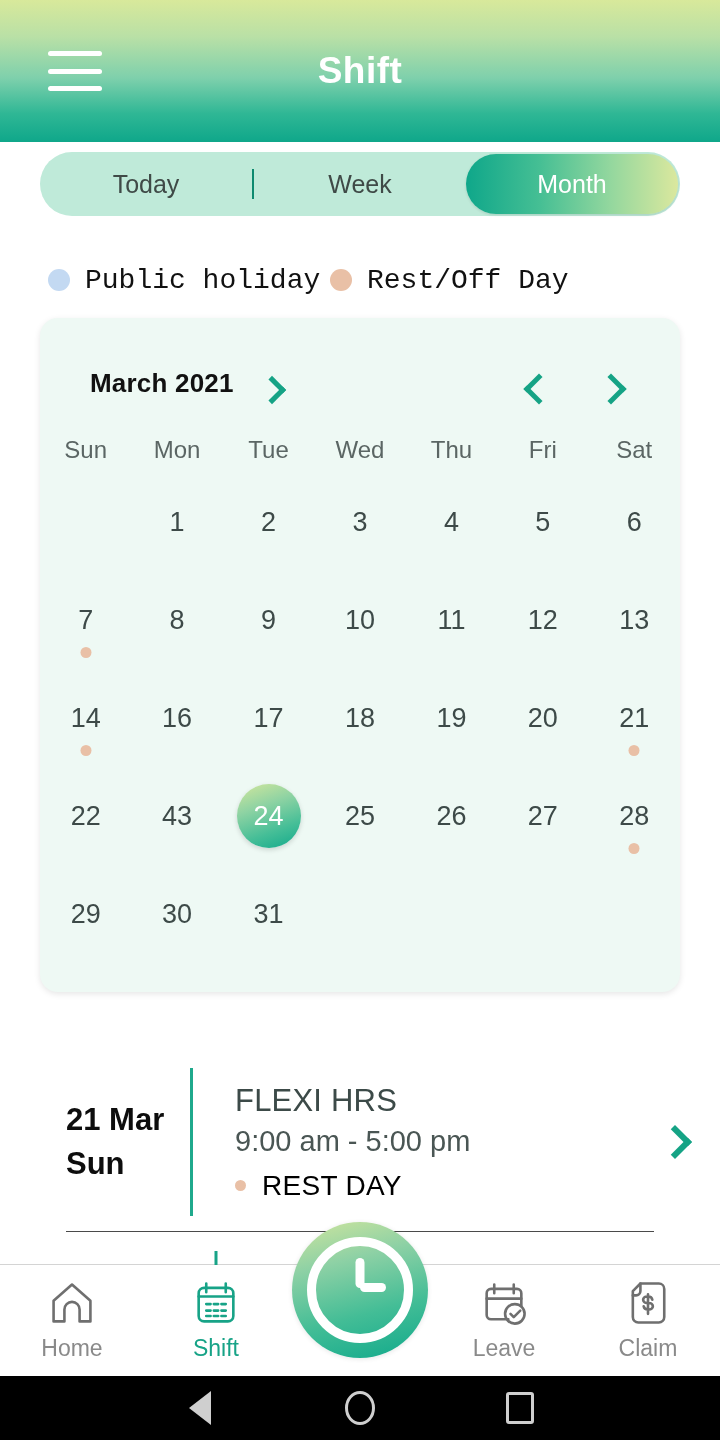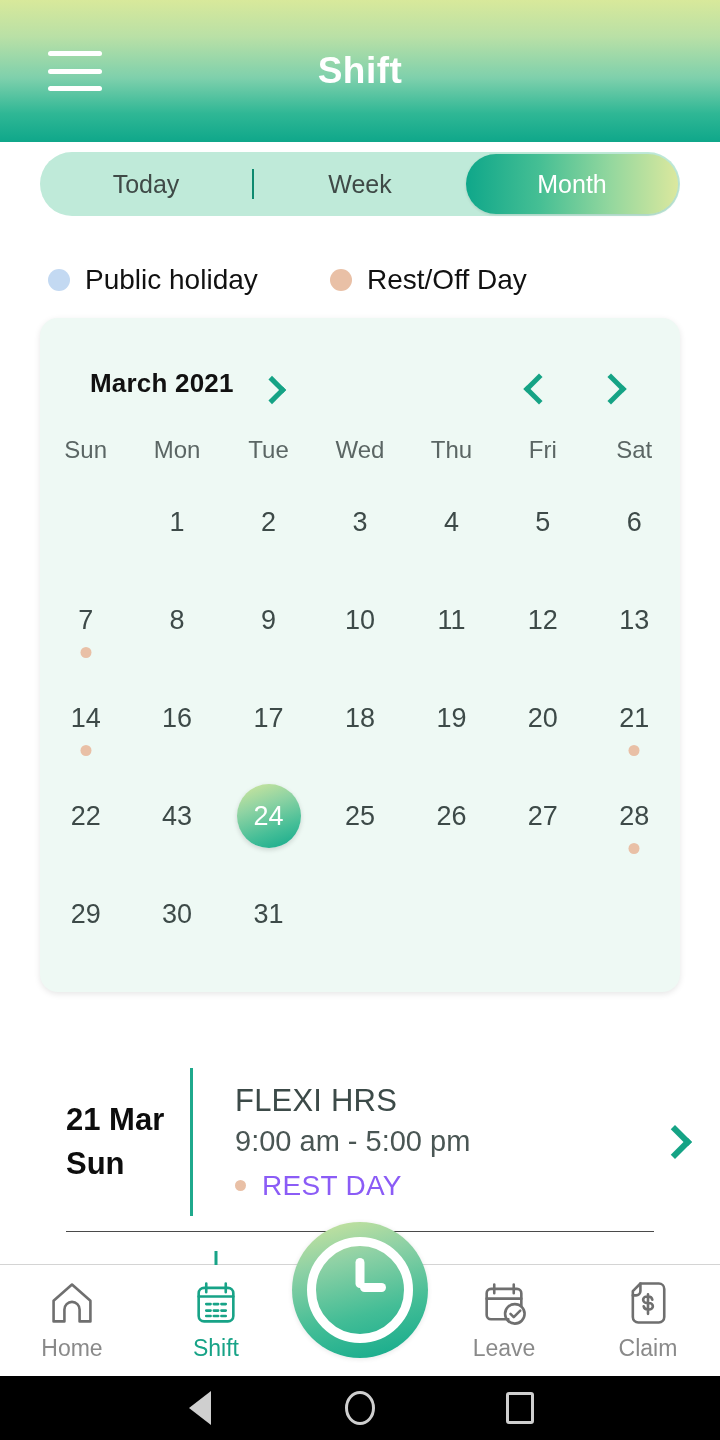--- a/index.html
+++ b/index.html
@@ -48,21 +48,21 @@
   }
 
   
   .legend {
     position:absolute; top:258px; left:48px; width:640px; height:44px;
     display:flex; align-items:center;
   }
   .legend-item { display:flex; align-items:center; }
   .legend-item:first-child { width:282px; }
   .legend-dot { width:22px; height:22px; border-radius:50%; margin-right:15px; }
-  .legend-label { font-size:28px; color:#111; }
+  .legend-label { font-size:28px; color:#111;font-family:Liberation Mono, monospace; }
 
   
   .cal-card {
     position:absolute; top:318px; left:40px; width:640px; height:674px;
     background:#eef9f4; border-radius:18px;
     box-shadow:0 2px 6px rgba(0,0,0,.10);
   }
   .cal-head {
     position:absolute; top:46px; left:0; width:100%; height:60px;
   }
@@ -121,21 +121,21 @@
   .detail-date {
     width:190px; padding-left:66px;
     font-size:31px; font-weight:bold; color:#0d0d0d; line-height:1.42;
   }
   .detail-bar { width:3px; height:148px; background:#1fa98c; }
   .detail-body { flex:1; padding-left:42px; }
   .detail-title { font-size:31px; color:#3c4a48; margin-bottom:6px; letter-spacing:.2px; }
   .detail-time  { font-size:29px; color:#4a5654; margin-bottom:12px; }
   .detail-tag   { display:flex; align-items:center; }
   .detail-tag-dot { width:11px; height:11px; border-radius:50%; margin-right:16px; }
-  .detail-tag-label { font-size:28px; color:#8b5cf6; letter-spacing:.3px; }
+  .detail-tag-label { font-size:28px; color:#000000; letter-spacing:.3px; }
   .detail-chev { width:90px; display:flex; align-items:center; justify-content:center; cursor:pointer; }
   .detail-chev .chev { width:24px; height:24px; border-width:6px; }
 
   .hr {
     position:absolute; top:1231px; left:66px; width:588px; height:1px; background:#4a4a4a;
   }
 
   
   .bottomnav {
     position:absolute; top:1264px; left:0; width:720px; height:112px;

